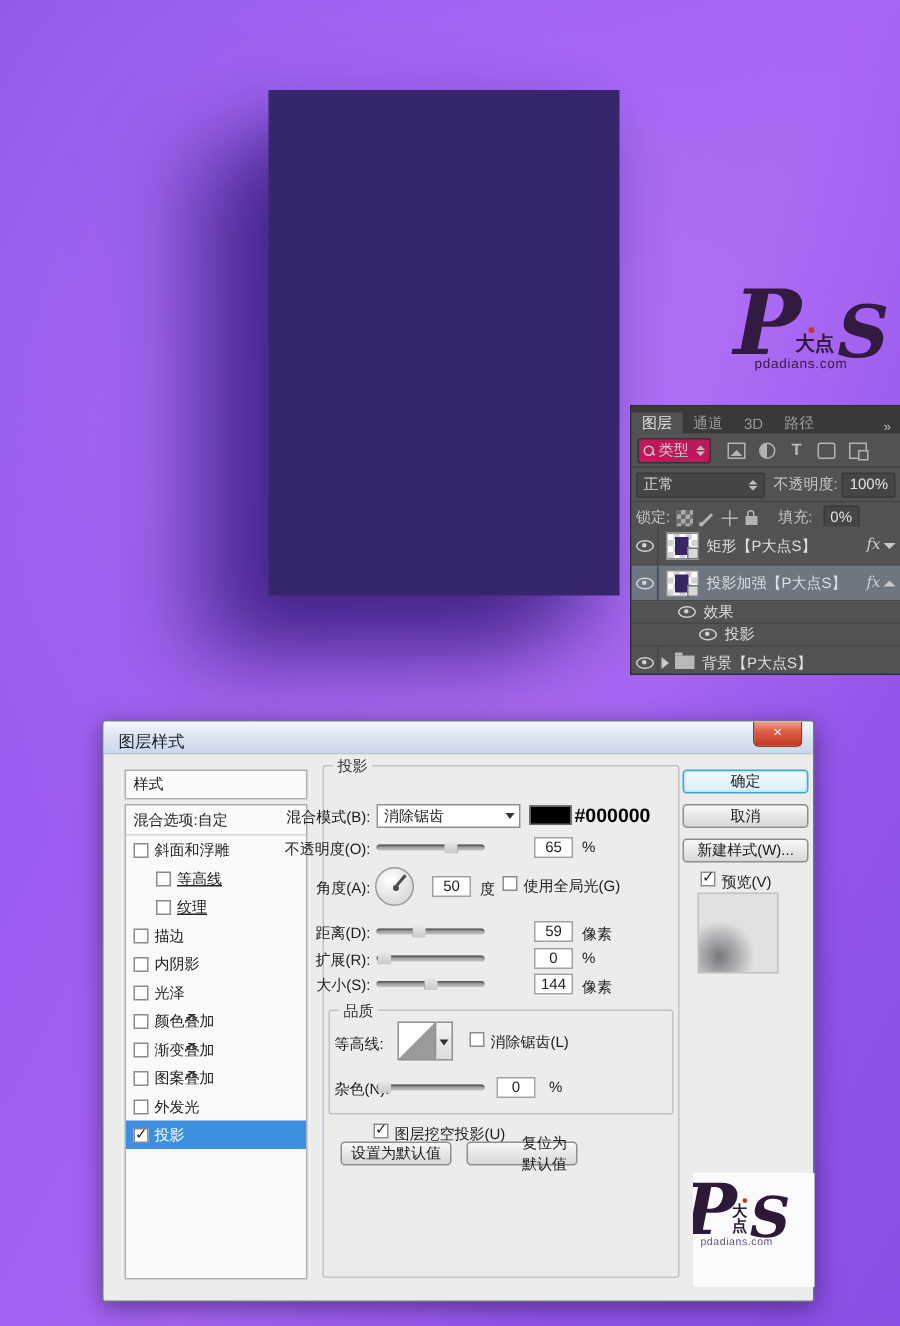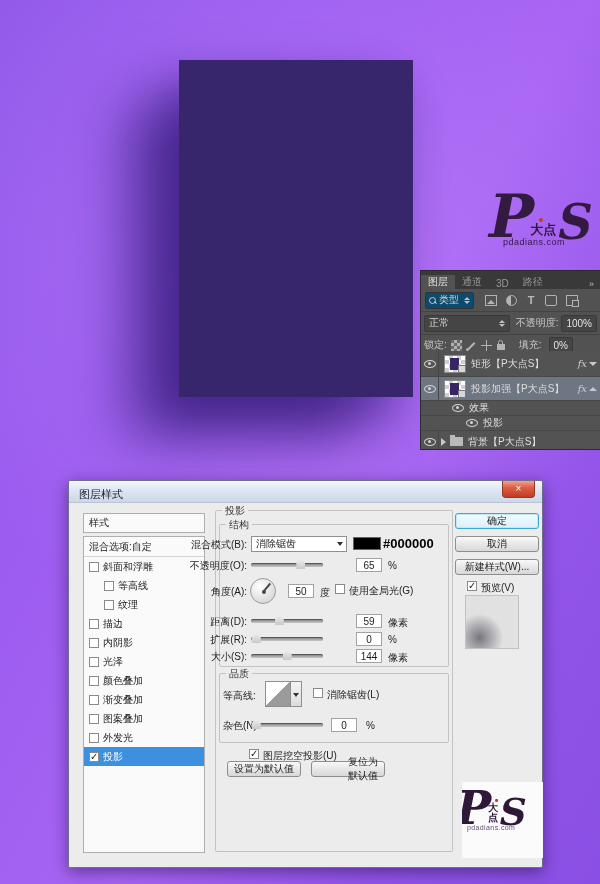--- a/index.html
+++ b/index.html
@@ -27,21 +27,21 @@
 
   
   .lp{position:absolute;left:420px;top:270px;width:180px;height:180px;background:#4f4f4f;
     border:1px solid #2b2b2b;border-right:none;box-sizing:border-box;color:#cfcfcf;font-size:10px;}
   .lp-tabs{display:flex;height:18px;background:#393939;align-items:flex-end;}
   .lp-tab{padding:0 7px;display:flex;align-items:center;color:#9a9a9a;cursor:default;}
   .lp-tab.active{background:#525252;color:#e3e3e3;}
   .lp-menu{margin-left:auto;padding:0 6px;display:flex;align-items:center;color:#bdbdbd;font-size:9px;}
   .lp-row{display:flex;align-items:center;border-bottom:1px solid #434343;background:#525252;}
   .lp-filter{height:22px;padding:0 4px;gap:5px;}
-  .kind-combo{display:flex;align-items:center;gap:3px;background:#0c4a6e;border:1px solid #333;
+  .kind-combo{display:flex;align-items:center;gap:3px;background:#be185d;border:1px solid #333;
     height:15px;padding:0 3px;border-radius:2px;}
   .mag{width:7px;height:7px;position:relative;display:inline-block;}
   .mag::before{content:"";position:absolute;left:0;top:0;width:5px;height:5px;border:1px solid #c9c9c9;border-radius:50%;}
   .mag::after{content:"";position:absolute;left:5px;top:5px;width:3px;height:1px;background:#c9c9c9;transform:rotate(45deg);}
   .updown{display:inline-flex;flex-direction:column;gap:1px;margin-left:2px;}
   .updown i{width:0;height:0;border-left:3px solid transparent;border-right:3px solid transparent;}
   .updown i.u{border-bottom:3px solid #bdbdbd;}
   .updown i.d{border-top:3px solid #bdbdbd;}
   .ficons{display:flex;gap:9px;margin-left:6px;align-items:center;}
   .fi{width:12px;height:11px;position:relative;display:inline-block;}
@@ -99,21 +99,21 @@
     font-size:10px;color:#1c1c1c;z-index:20;}
   .dlg-title{position:absolute;left:0;top:0;right:0;height:22px;
     background:linear-gradient(#f4f7fc,#dde6f2 45%,#ccd8e9);border-bottom:1px solid #b9c4d6;
     border-radius:2px 2px 0 0;display:flex;align-items:flex-end;padding-left:10px;font-size:11px;color:#1b1b30;box-sizing:border-box;}
   .dlg-close{position:absolute;top:0;right:7px;width:31px;height:16px;border:1px solid #93392a;border-top:none;
     border-radius:0 0 4px 4px;background:linear-gradient(#f1a391,#de6047 40%,#c23a22);color:#fff;
     display:flex;align-items:center;justify-content:center;font-size:10px;line-height:1;}
   .box{position:absolute;background:#fafafa;border:1px solid #aeaeae;box-sizing:border-box;}
   .sl-item{height:19px;display:flex;align-items:center;padding-left:5px;gap:4px;color:#222;}
   .sl-item.first{border-bottom:1px solid #d5d5d5;}
-  .sl-item.ind{padding-left:20px;}
+  .sl-item.ind{padding-left:20px;text-decoration:underline;}
   .sl-item.sel{background:#3d8fe0;color:#fff;}
   .cb{flex:none;width:10px;height:10px;background:#fff;border:1px solid #8a8a8a;box-sizing:border-box;position:relative;}
   .cb.checked::after{content:"✓";position:absolute;left:0;top:-2px;font-size:10px;color:#222;font-weight:bold;}
   .grp{position:absolute;border:1px solid #c3c3c3;border-radius:2px;box-sizing:border-box;}
   .grp > .legend{position:absolute;top:-7px;left:6px;background:#ececec;padding:0 3px;color:#333;}
   .flabel{position:absolute;left:84px;width:94px;text-align:right;color:#1c1c1c;white-space:nowrap;}
   .qlabel{position:absolute;left:154px;color:#1c1c1c;white-space:nowrap;}
   .combo{position:absolute;background:#fff;border:1px solid #8f8f8f;box-sizing:border-box;height:16px;
     display:flex;align-items:center;padding:0 14px 0 4px;}
   .combo .carr{position:absolute;right:3px;top:5px;width:0;height:0;border-left:3.5px solid transparent;border-right:3.5px solid transparent;border-top:4px solid #333;}
@@ -329,23 +329,20 @@
       <div class="sl-item sel">
           <span class="cb checked"></span>
           <span>投影</span>
         </div>
     </div>
 
     <div class="grp" style="left:146px;top:29px;width:238px;height:342px;">
       <span class="legend">投影</span>
     </div>
 
-    <div class="grp" style="left:150px;top:43px;width:230px;height:143px;">
-      <span class="legend">结构</span>
-    </div>
 
     <span class="flabel" style="top:57px;">混合模式(B):</span>
     <div class="combo" style="left:182px;top:55px;width:96px;">
       <span>消除锯齿</span>
         <span class="carr"></span>
     </div>
     <span class="swatch" style="left:284px;top:56px;"></span>
     <span class="hexnote" style="left:314px;top:55px;">#000000</span>
 
     <span class="flabel" style="top:78px;">不透明度(O):</span>

